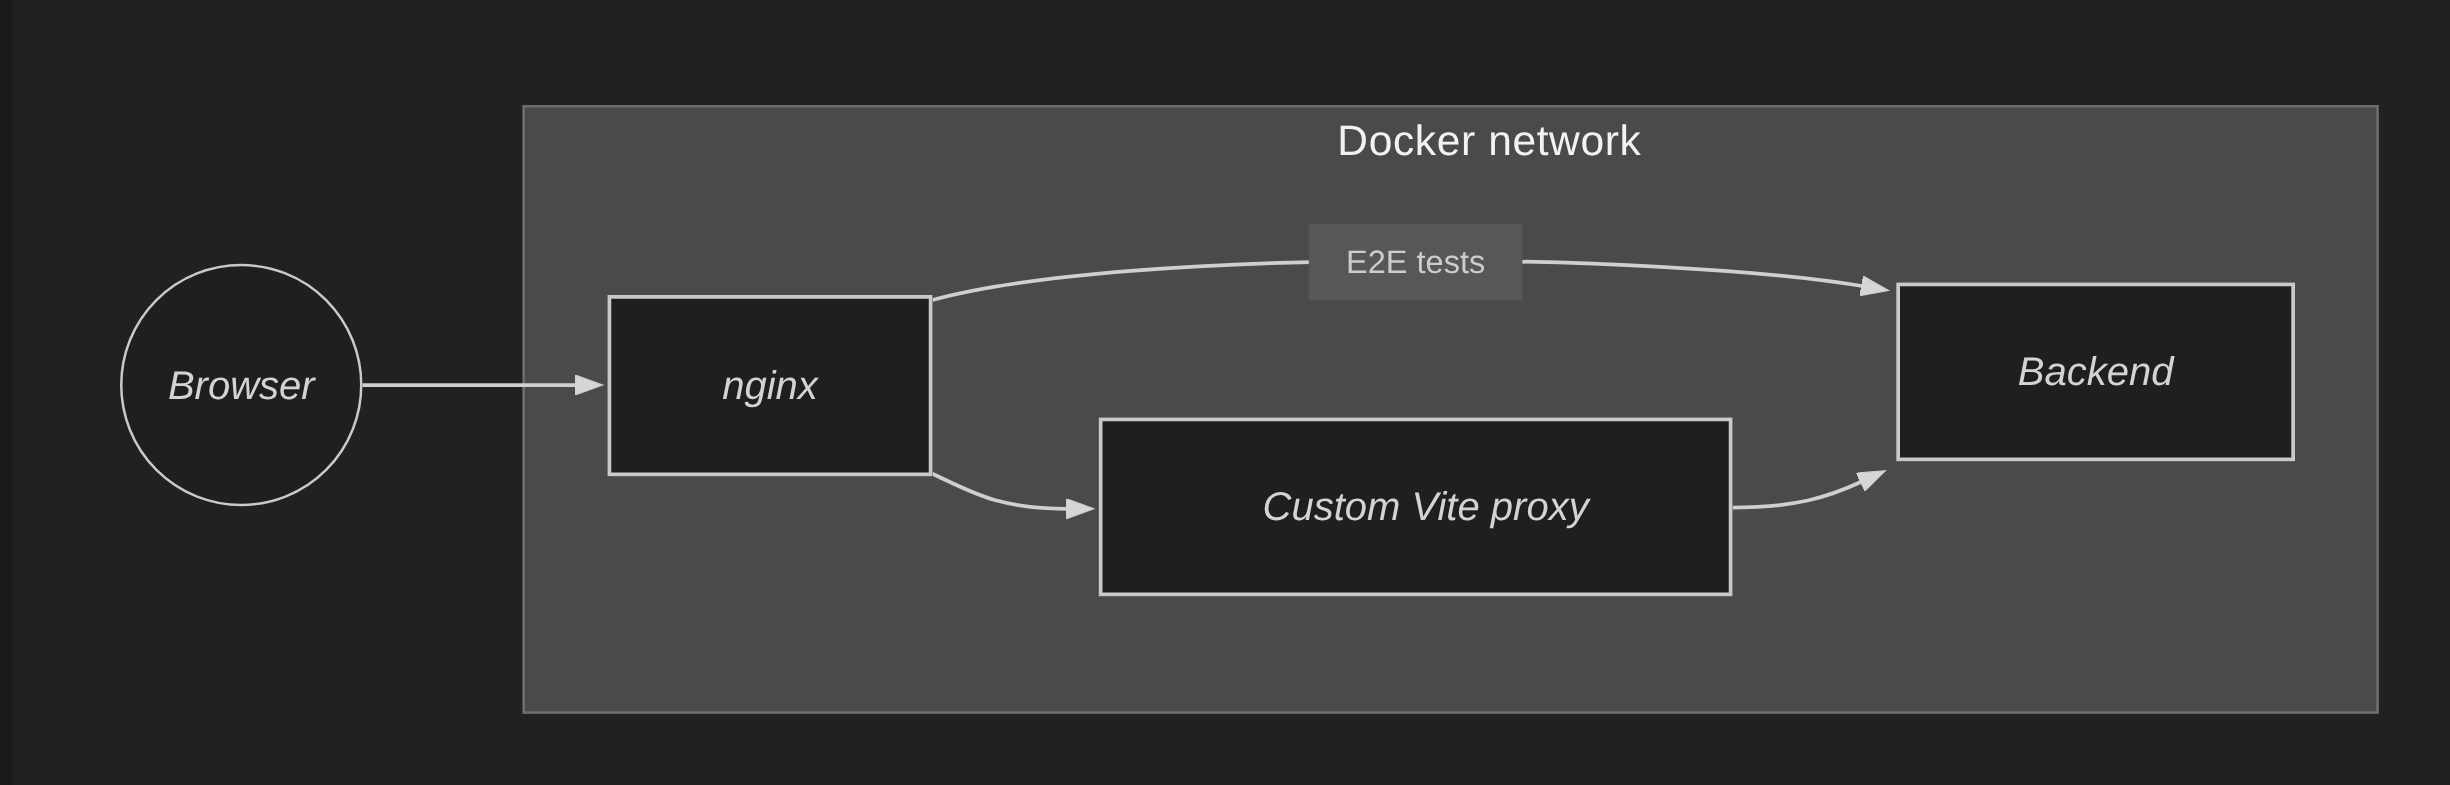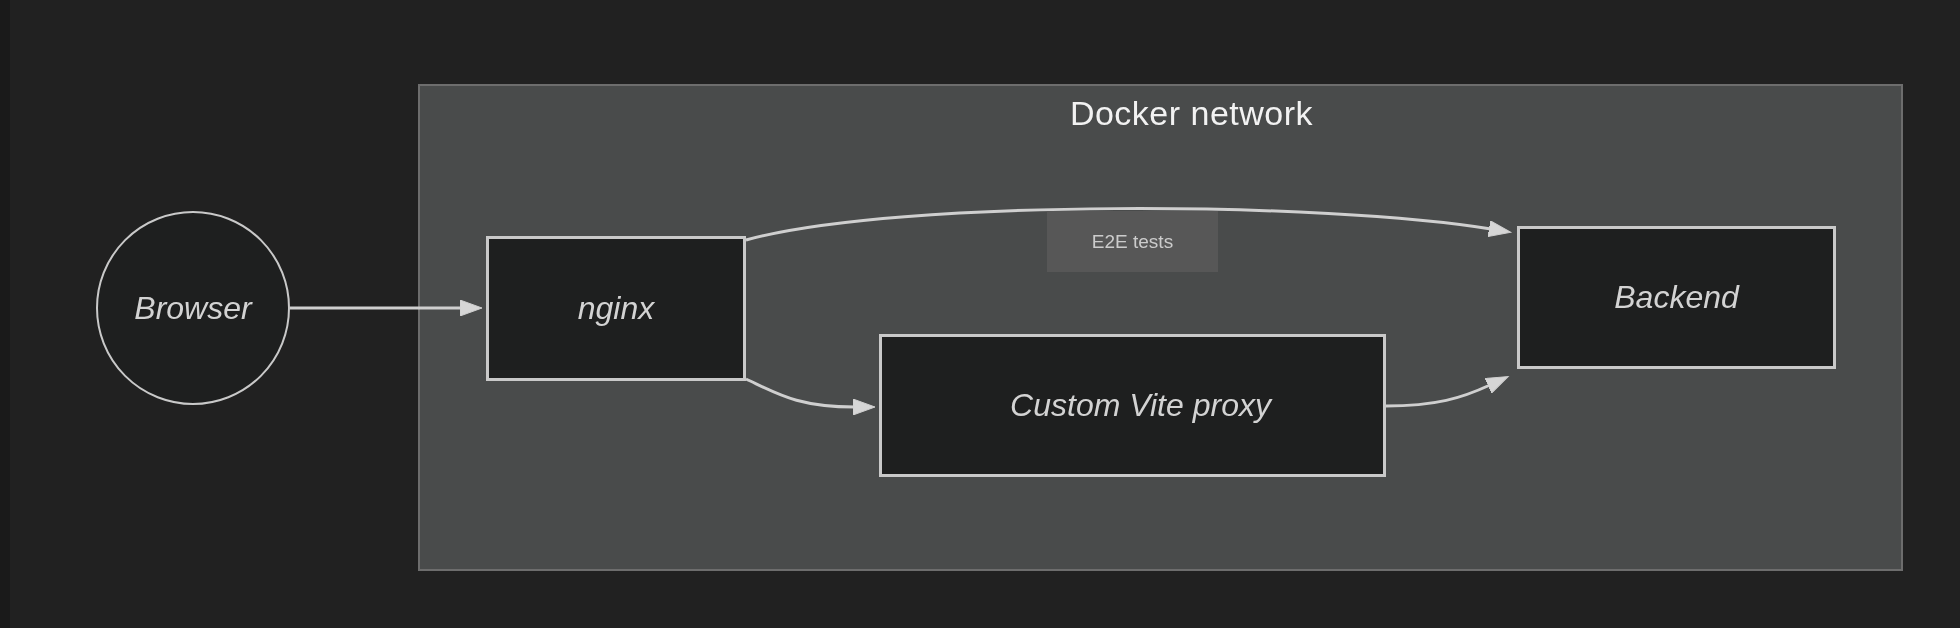--- a/index.html
+++ b/index.html
@@ -83,22 +83,21 @@
   .edge-label {
     position: absolute;
     left: 1047px; top: 179px;
     min-width: 171px; height: 61px;
     display: flex;
     align-items: center;
     justify-content: center;
     padding: 0 10px;
     background: var(--edge-label-bg);
     color: var(--edge-label-text);
-    font-size: 19px;
-    margin-top: 32px;
+    font-size: 26px;
   }
 </style>
 </head>
 <body>
 
 <div class="canvas">
 
   <div class="left-strip"></div>
 
   <div class="cluster"></div>

